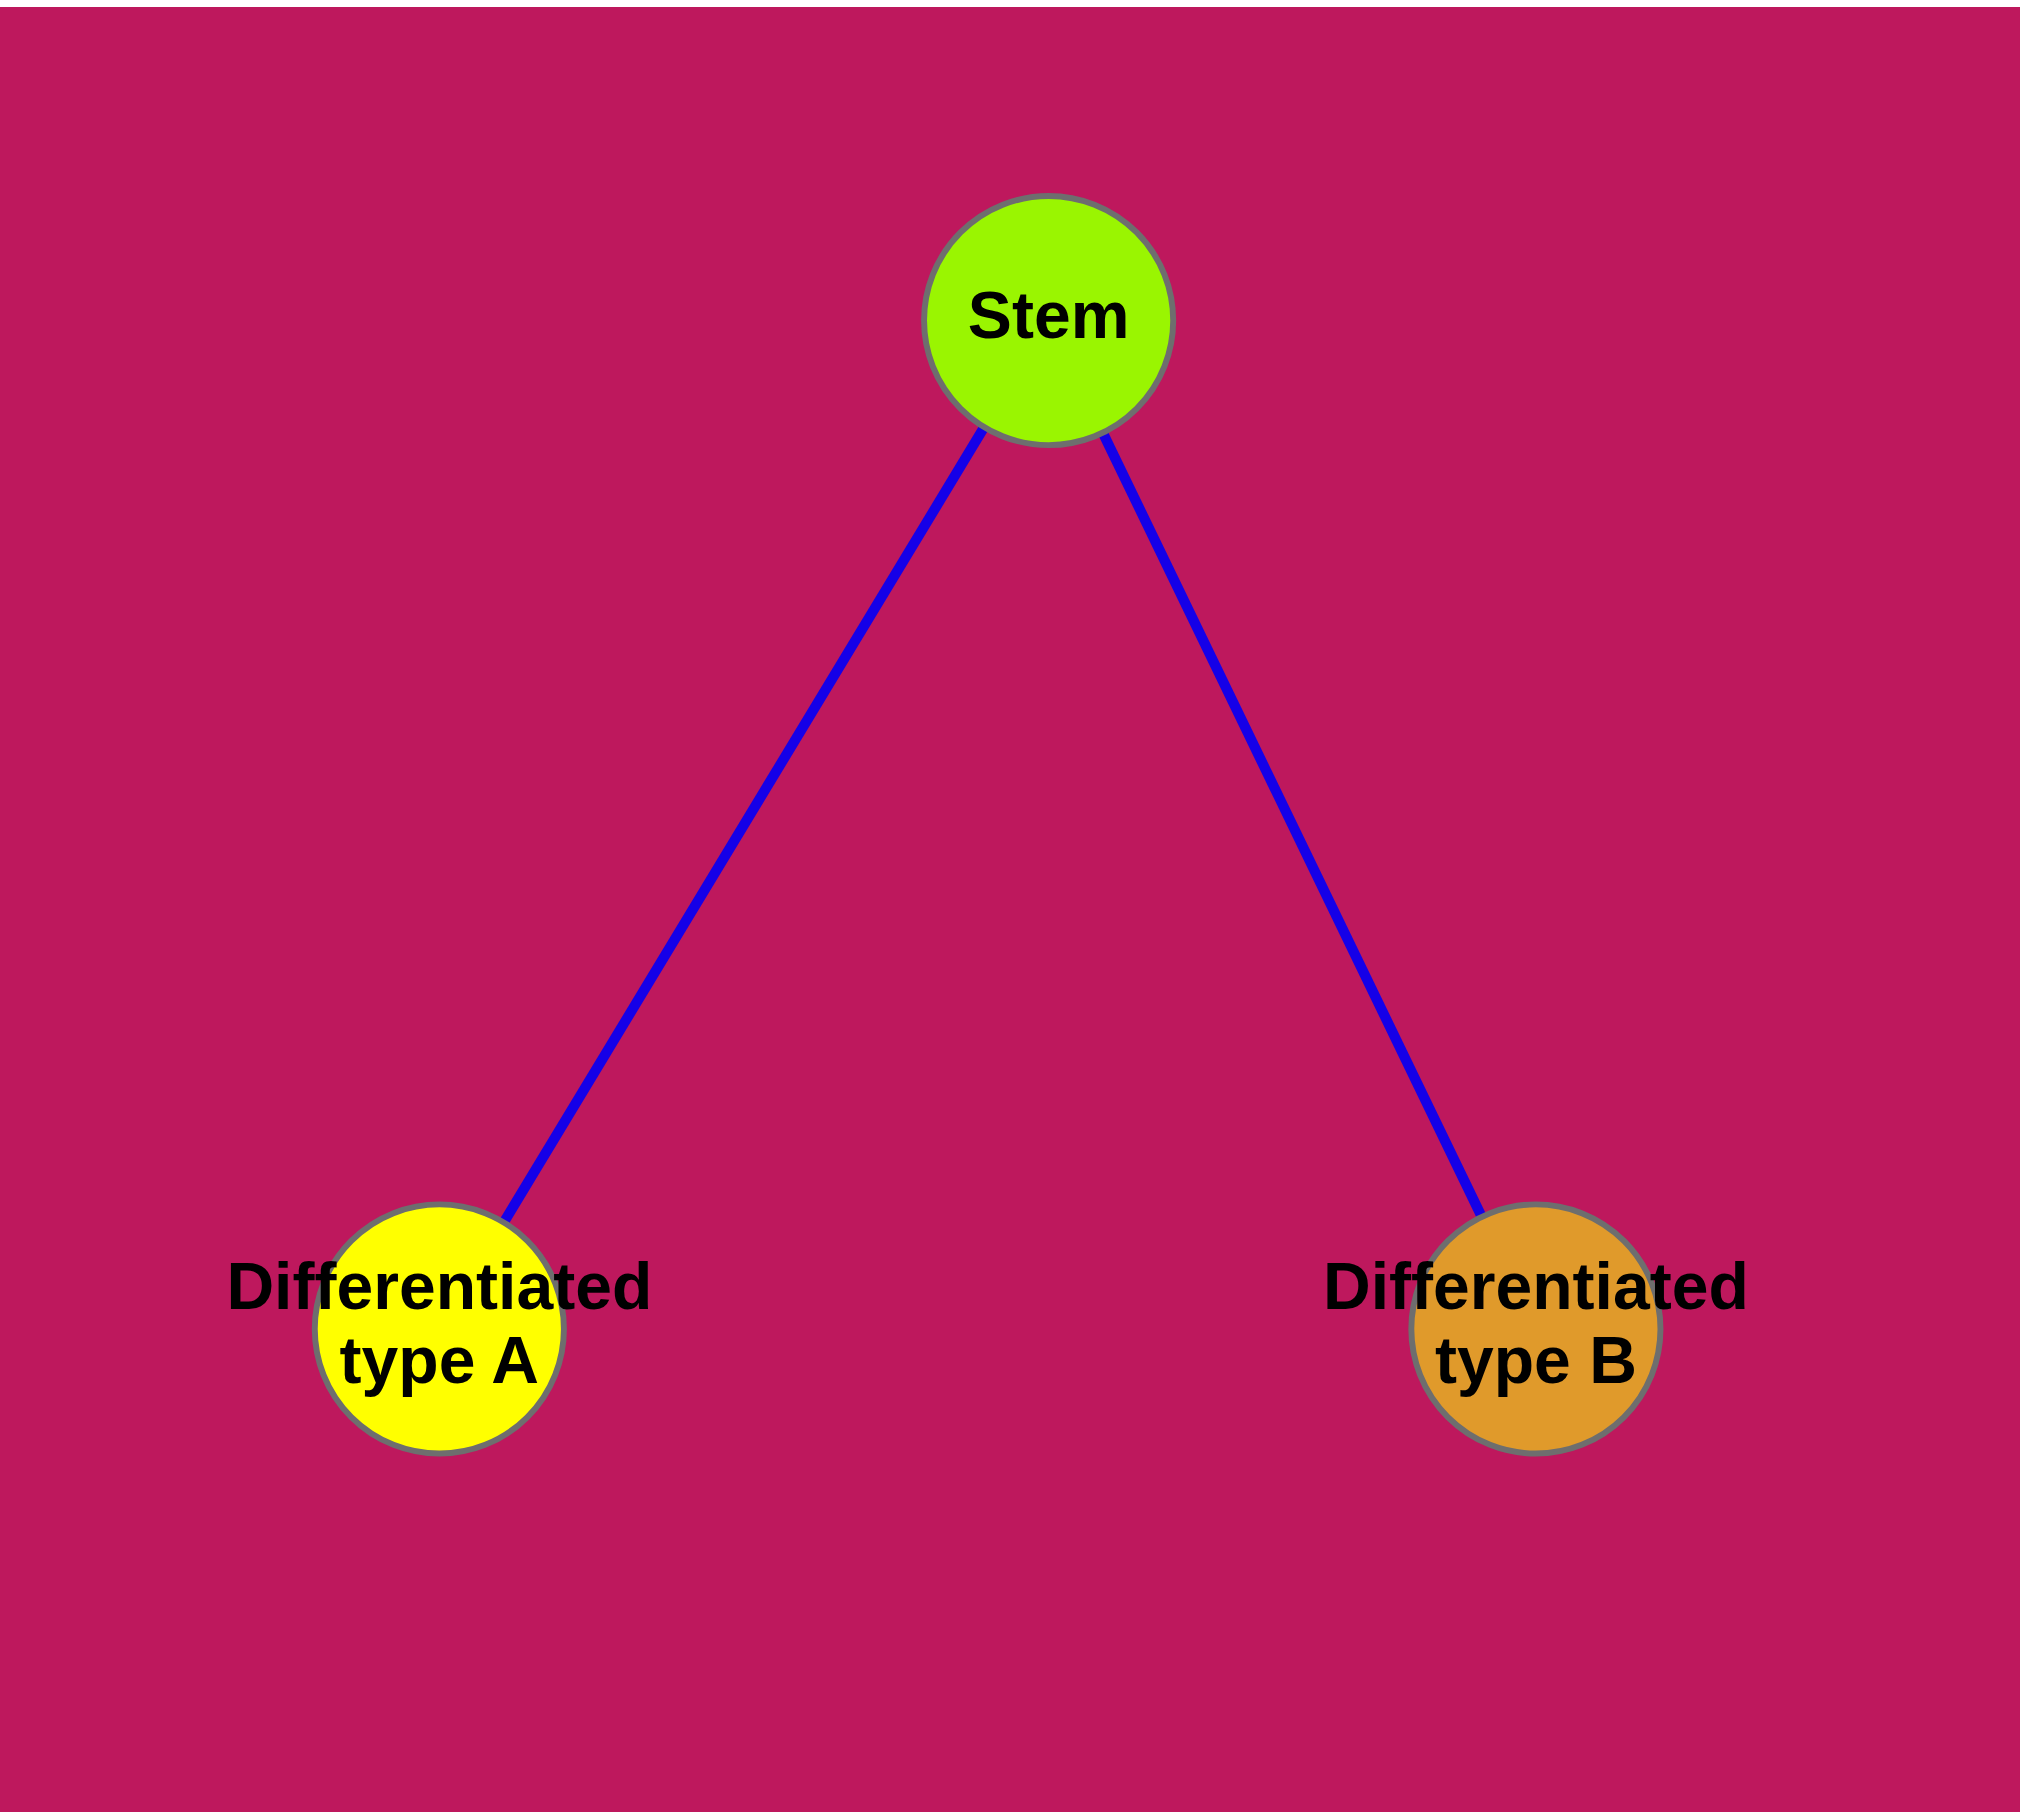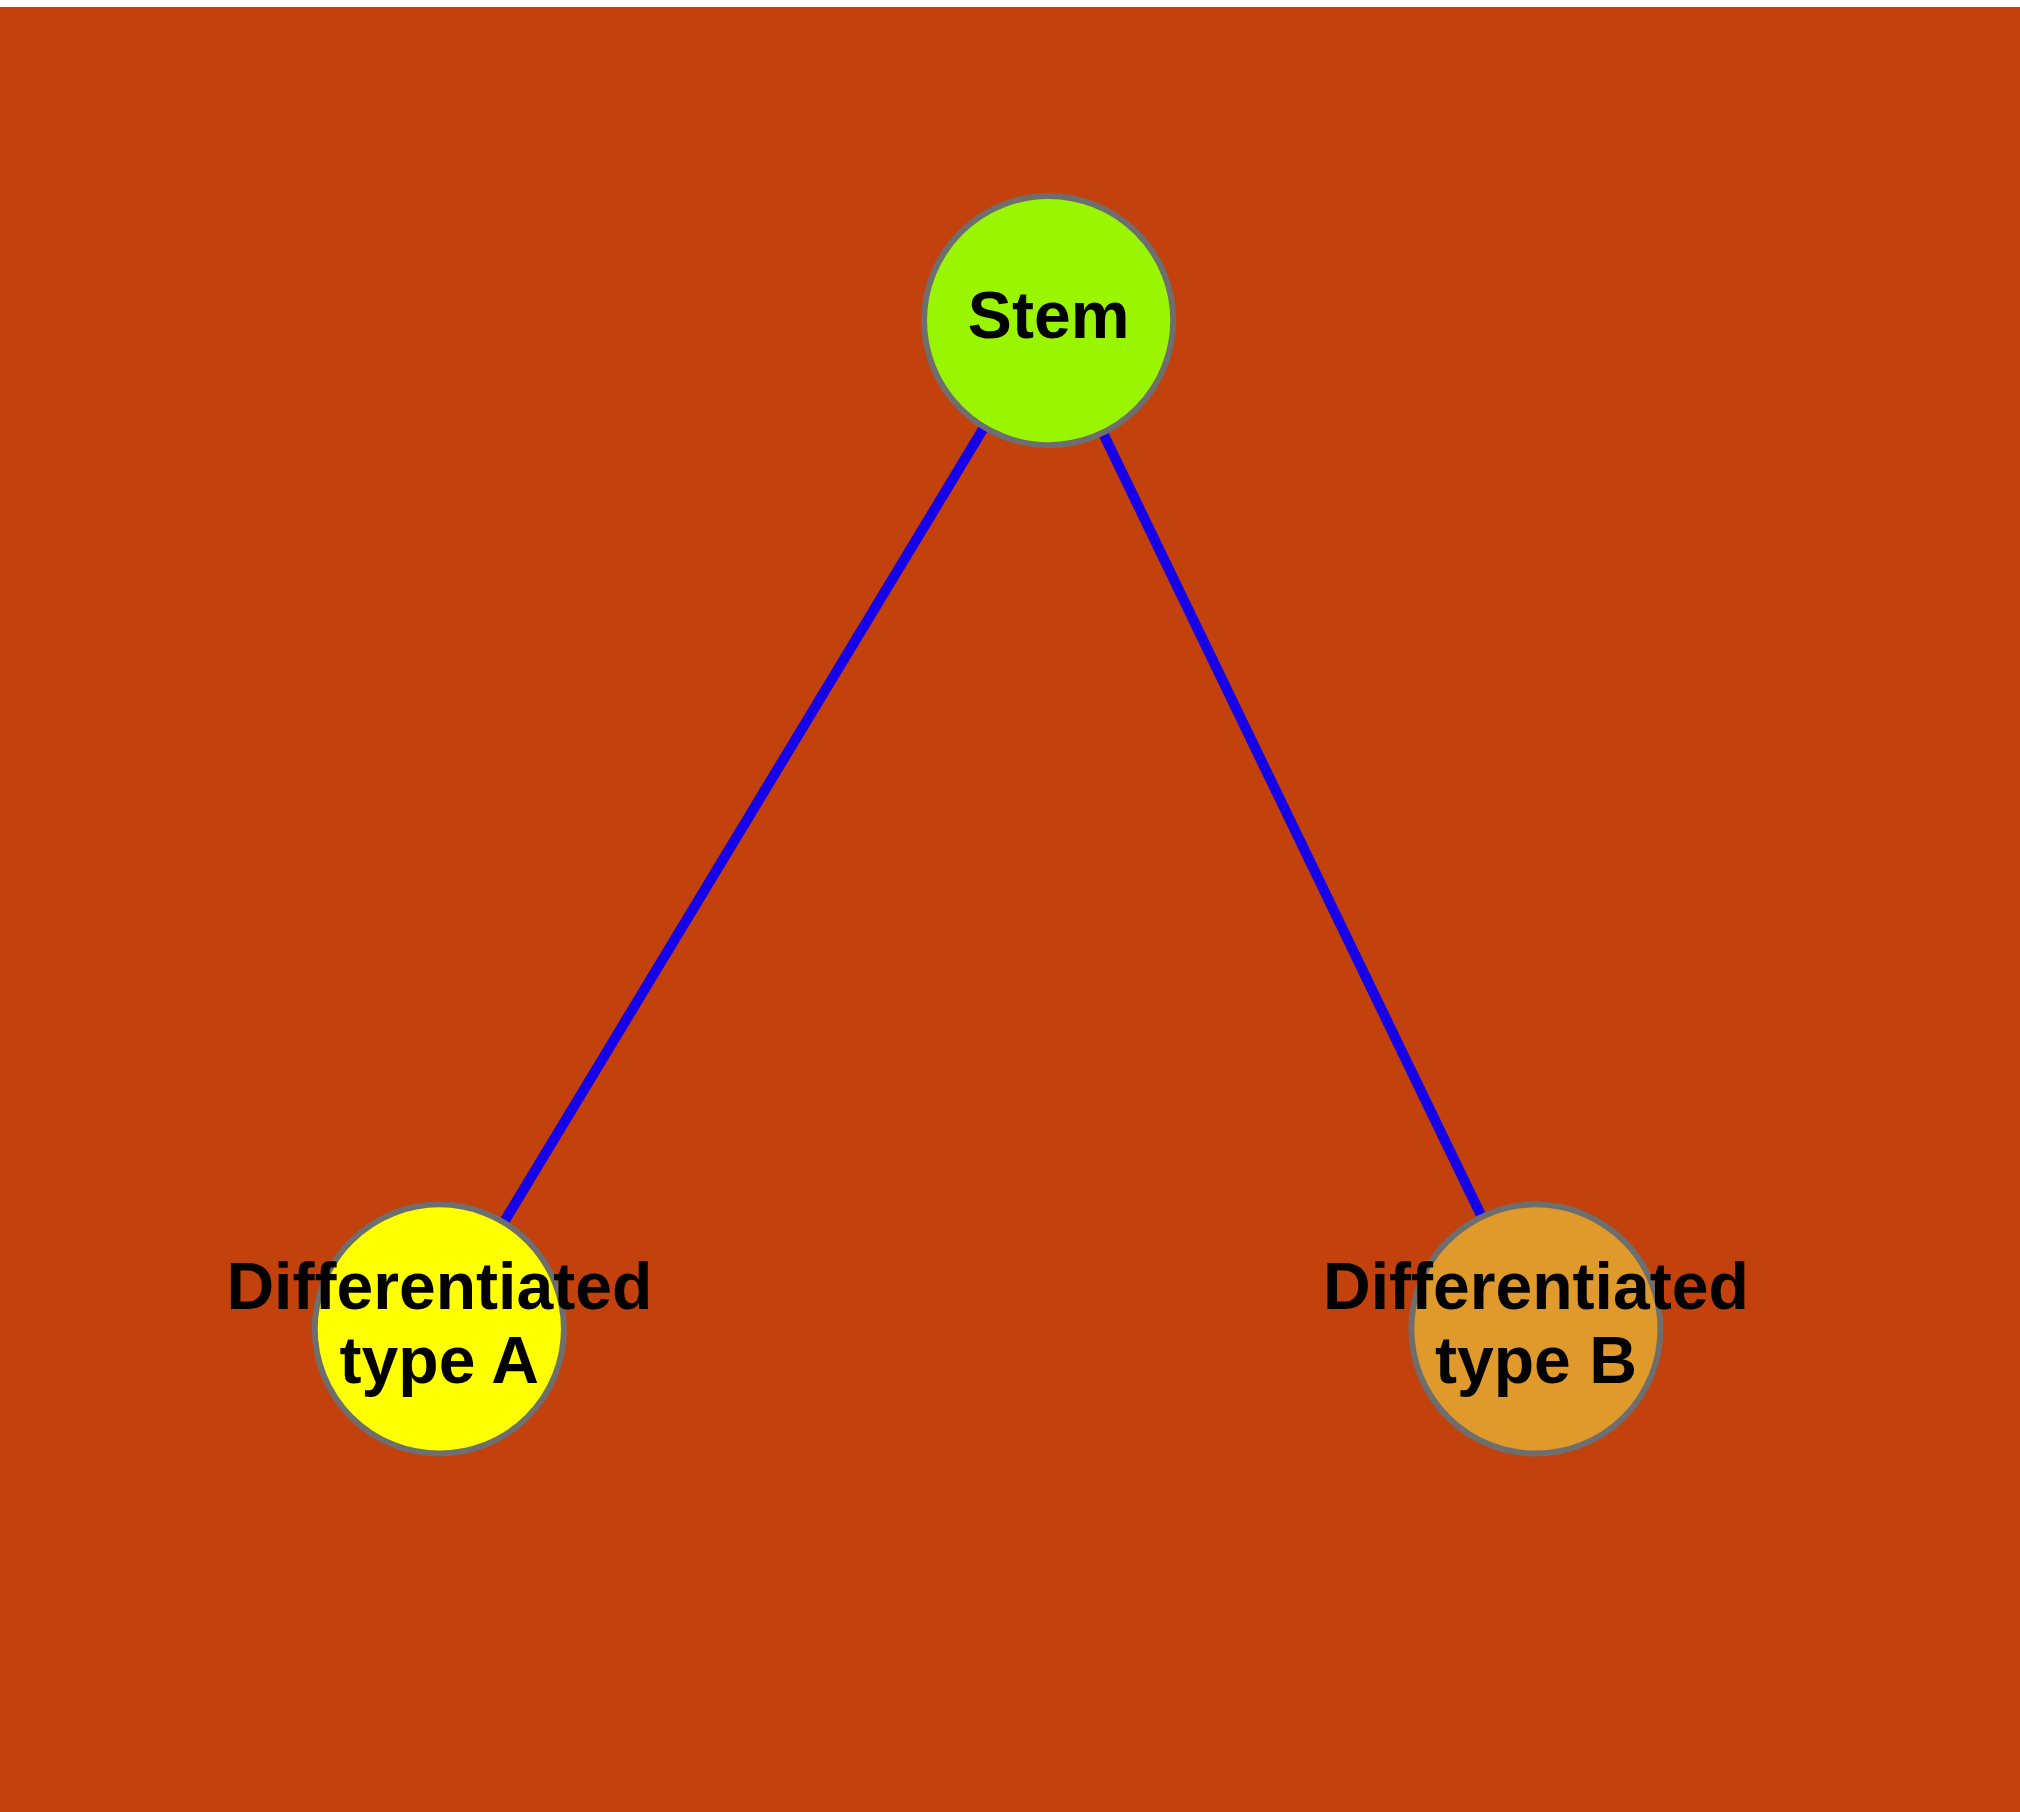--- a/index.html
+++ b/index.html
@@ -40,21 +40,21 @@
     fill: #000000;
     text-anchor: middle;
     dominant-baseline: middle;
     paint-order: normal;
   }
 </style>
 </head>
 <body>
 
 <div id="canvas" style="background: rgb(255, 255, 255);">
-  <div id="plot-area" style="background: #c2410c;">
+  <div id="plot-area" style="background: #be185d;">
     <svg id="graph-svg" viewBox="0 0 2384 2130" xmlns="http://www.w3.org/2000/svg">
 
       <g>
         <line id="edge-0" x1="1162.0150488017828" y1="494.1058302167991" x2="592.9849511982172" y2="1435.8941697832008" stroke="#1500e8" stroke-width="12" stroke-linecap="butt"></line>
         <line id="edge-1" x1="1300.084632709425" y1="500.55776160733194" x2="1748.915367290575" y2="1429.442238392668" stroke="#1500e8" stroke-width="12" stroke-linecap="butt"></line>
       </g>
 
       <g>
         <circle id="node-circle-0" cx="1237" cy="370" r="147" fill="#9af501" stroke="#6e6e6e" stroke-width="7"></circle>
         <circle id="node-circle-1" cx="518" cy="1560" r="147" fill="#ffff00" stroke="#6e6e6e" stroke-width="7"></circle>

